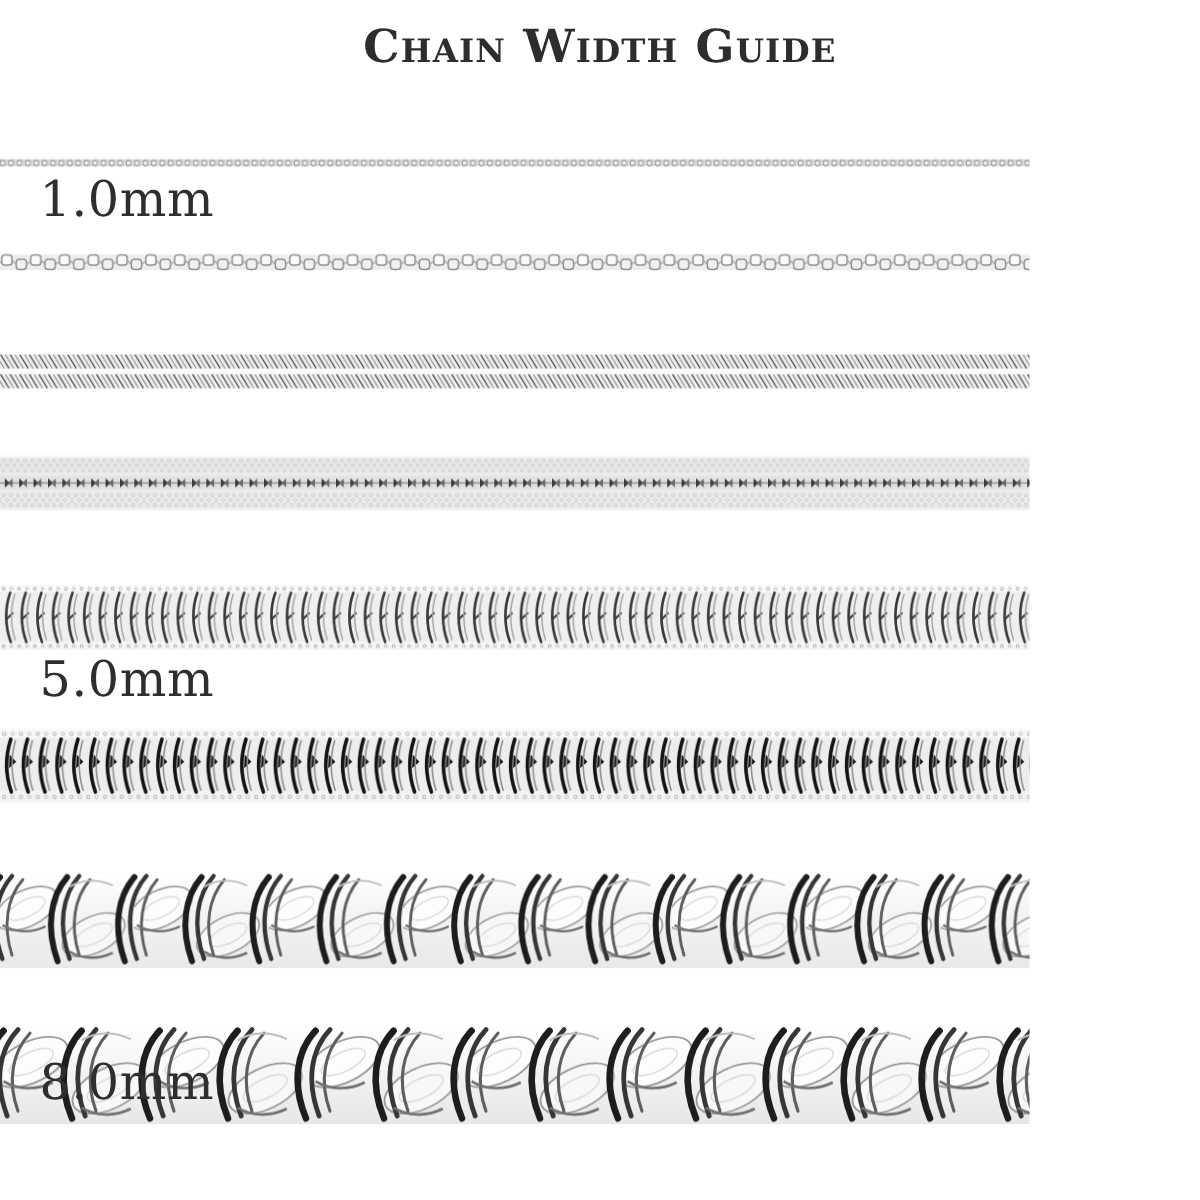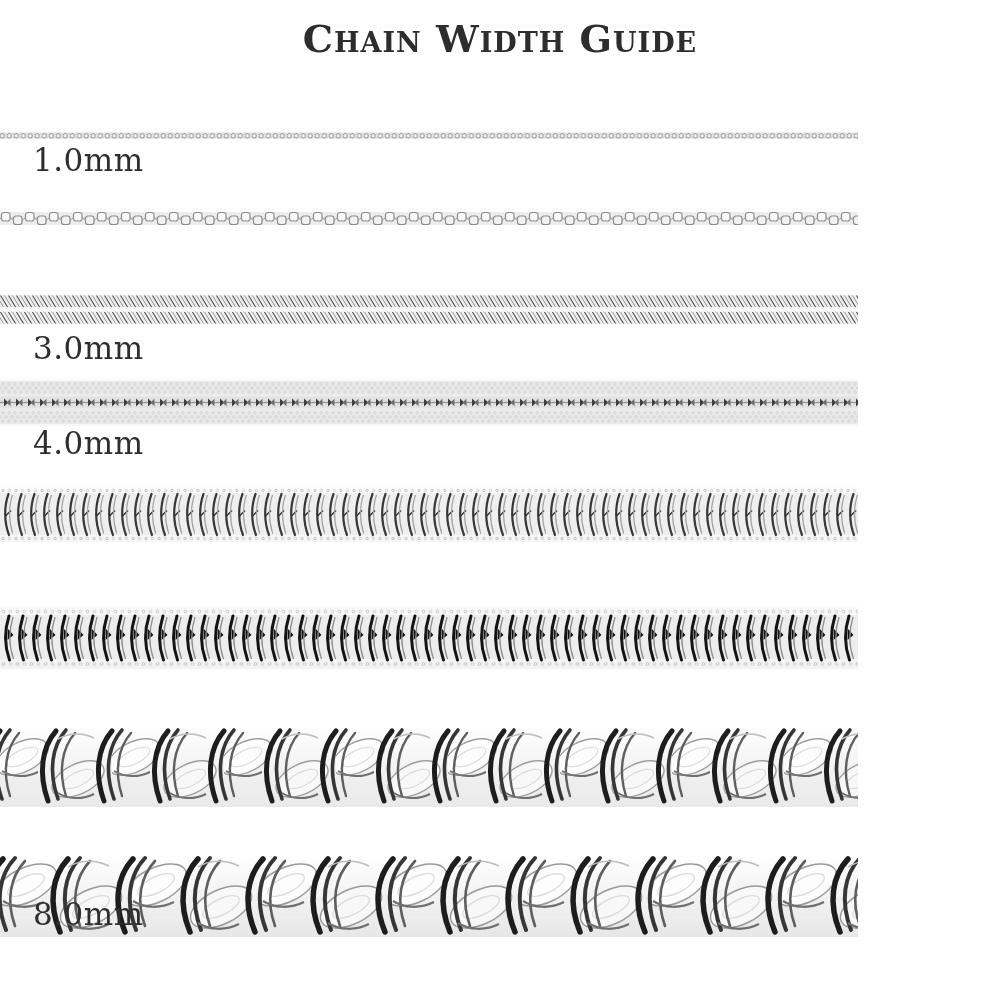--- a/index.html
+++ b/index.html
@@ -17,21 +17,21 @@
     font-variant:small-caps;
     letter-spacing:1px;
     color:#2d2d2d;
     font-weight:600;
   }
   .chain{
     position:absolute;left:0;display:block;
   }
   .width-label{
     position:absolute;left:33px;
-    font-size:31px;
+    font-size:41px;
     letter-spacing:0.5px;
     color:#2e2e2e;
     line-height:1.25;
   }
 </style>
 </head>
 <body>
 
 <div class="canvas">
 
@@ -71,21 +71,20 @@
         <rect y="14.5" width="8" height="4" fill="#fbfbfb"></rect>
         <rect y="31" width="8" height="3" fill="#ffffff"></rect>
         <path d="M0.5,2.5 L7.5,14" stroke="#4a4a4a" stroke-width="1.1" fill="none"></path>
         <path d="M4.5,2.5 L11.5,14 M-3.5,2.5 L3.5,14" stroke="#8c8c8c" stroke-width="0.9" fill="none"></path>
         <path d="M0.5,19 L7.5,30.5" stroke="#4a4a4a" stroke-width="1.1" fill="none"></path>
         <path d="M4.5,19 L11.5,30.5 M-3.5,19 L3.5,30.5" stroke="#8c8c8c" stroke-width="0.9" fill="none"></path>
       </pattern>
     </defs>
     <rect width="1000" height="34" fill="url(#p3)"></rect>
   </svg>
-  <div class="width-label" style="top:329px">3.0mm</div>
 
   <svg class="chain" style="top:379px" width="1000" height="47">
     <defs>
       <pattern id="p4" width="12" height="47" patternUnits="userSpaceOnUse">
         <rect width="12" height="47" fill="#ebebeb"></rect>
         <rect width="12" height="2" fill="#fafafa"></rect>
         <rect y="45" width="12" height="2" fill="#f6f6f6"></rect>
         <g fill="none" stroke="#d0d0d0" stroke-width="0.9">
           <circle cx="3" cy="5" r="1.3"></circle>
             <circle cx="9" cy="5" r="1.3"></circle>
@@ -103,41 +102,41 @@
             <circle cx="9" cy="42" r="1.3"></circle>
         </g>
         <rect y="18" width="12" height="11" fill="#e2e2e2"></rect>
         <path d="M0,23.5 h12" stroke="#9a9a9a" stroke-width="1.4"></path>
         <path d="M4,19.5 L8.2,23.5 L4,27.5 Z" fill="#3d3d3d"></path>
         <path d="M10.5,19.8 L6.5,23.5 L10.5,27.2 Z" fill="#6b6b6b"></path>
       </pattern>
     </defs>
     <rect width="1000" height="47" fill="url(#p4)"></rect>
   </svg>
-  <div class="width-label" style="top:424px">4.0mm</div>
 
   <svg class="chain" style="top:487px" width="1000" height="55">
     <defs>
       <pattern id="p5" width="13" height="55" patternUnits="userSpaceOnUse">
         <rect width="13" height="55" fill="#efefef"></rect>
         <rect width="13" height="6" fill="#fbfbfb"></rect>
         <rect y="48" width="13" height="7" fill="#f6f6f6"></rect>
         <g fill="none" stroke-width="0.9">
           <circle cx="3" cy="3.5" r="1.2" stroke="#b9b9b9"></circle>
             <circle cx="9.5" cy="3.5" r="1.2" stroke="#c9c9c9"></circle>
           <circle cx="3" cy="51.5" r="1.2" stroke="#b9b9b9"></circle>
             <circle cx="9.5" cy="51.5" r="1.2" stroke="#c9c9c9"></circle>
         </g>
         <path d="M8.5,7 C4,19 4,35 9,48" stroke="#383838" stroke-width="2.2" fill="none" stroke-linecap="round"></path>
         <path d="M5.5,29 L11,23.5" stroke="#383838" stroke-width="1.6" fill="none"></path>
         <path d="M12.5,8 C8.5,19 8.5,35 13,47" stroke="#a3a3a3" stroke-width="1.2" fill="none"></path>
       </pattern>
     </defs>
     <rect width="1000" height="55" fill="url(#p5)"></rect>
   </svg>
+  <div class="width-label" style="top:541px">5.0mm</div>
 
   <svg class="chain" style="top:607px" width="1000" height="62">
     <defs>
       <pattern id="p6" width="14" height="62" patternUnits="userSpaceOnUse">
         <rect width="14" height="62" fill="#ededed"></rect>
         <rect width="14" height="8" fill="#f8f8f8"></rect>
         <rect y="52" width="14" height="10" fill="#f3f3f3"></rect>
         <g fill="none" stroke-width="0.9">
           <circle cx="3.5" cy="4.5" r="1.4" stroke="#bdbdbd"></circle>
             <circle cx="10.5" cy="4.5" r="1.4" stroke="#cccccc"></circle>
@@ -216,15 +215,15 @@
           <path d="M80,3 C64,20 60,46 71,75" stroke="#363636" stroke-width="4"></path>
           <path d="M90,6 C75,22 71,46 80,71" stroke="#5e5e5e" stroke-width="2.6"></path>
         </g>
         <path d="M3,46 C14,53 30,54 44,47" stroke="#6f6f6f" stroke-width="2.2" fill="none"></path>
         <path d="M68,68 C79,75 95,76 109,69" stroke="#6f6f6f" stroke-width="2.2" fill="none"></path>
         <path d="M68,12 C79,5 95,4 109,11" stroke="#bdbdbd" stroke-width="1.6" fill="none"></path>
       </pattern>
     </defs>
     <rect width="1000" height="82" fill="url(#p8)"></rect>
   </svg>
-  <div class="width-label" style="top:895px">8.0mm</div>
+  <div class="width-label" style="top:877px">8.0mm</div>
 
 </div>
 
 </body></html>

